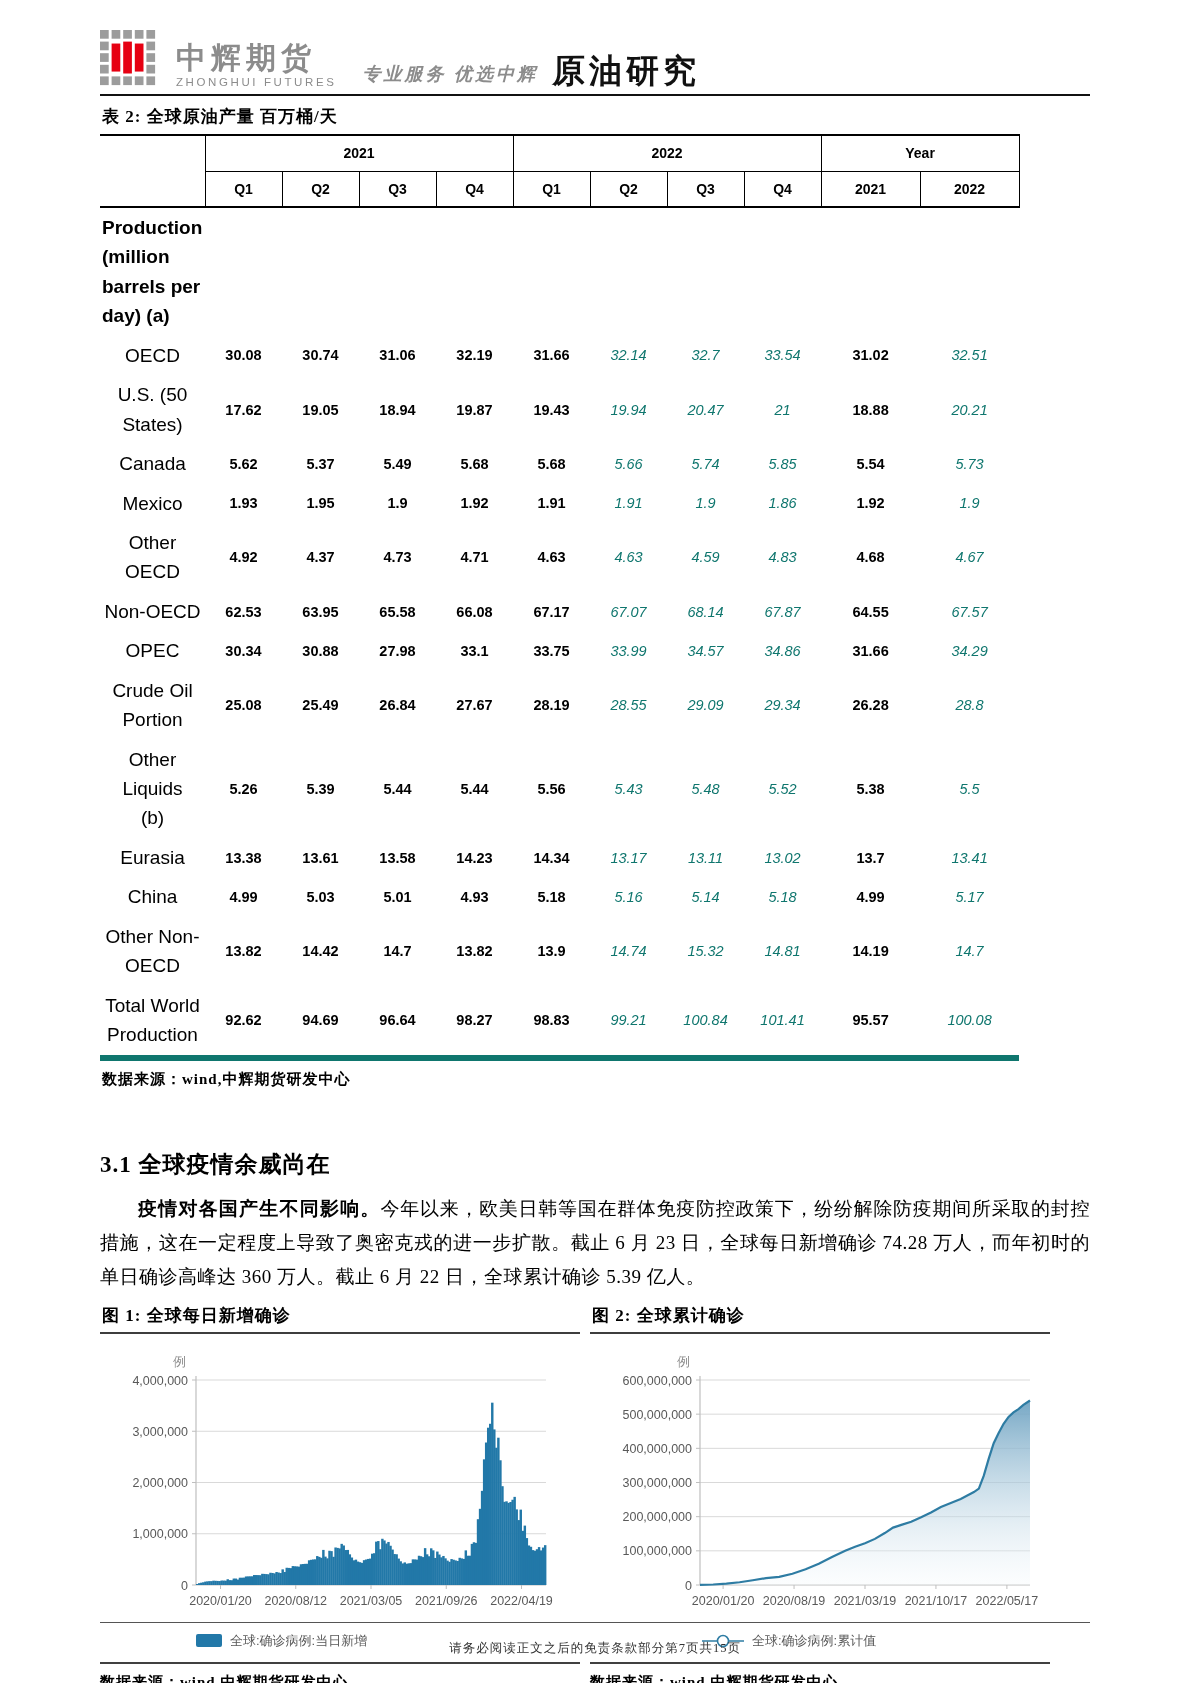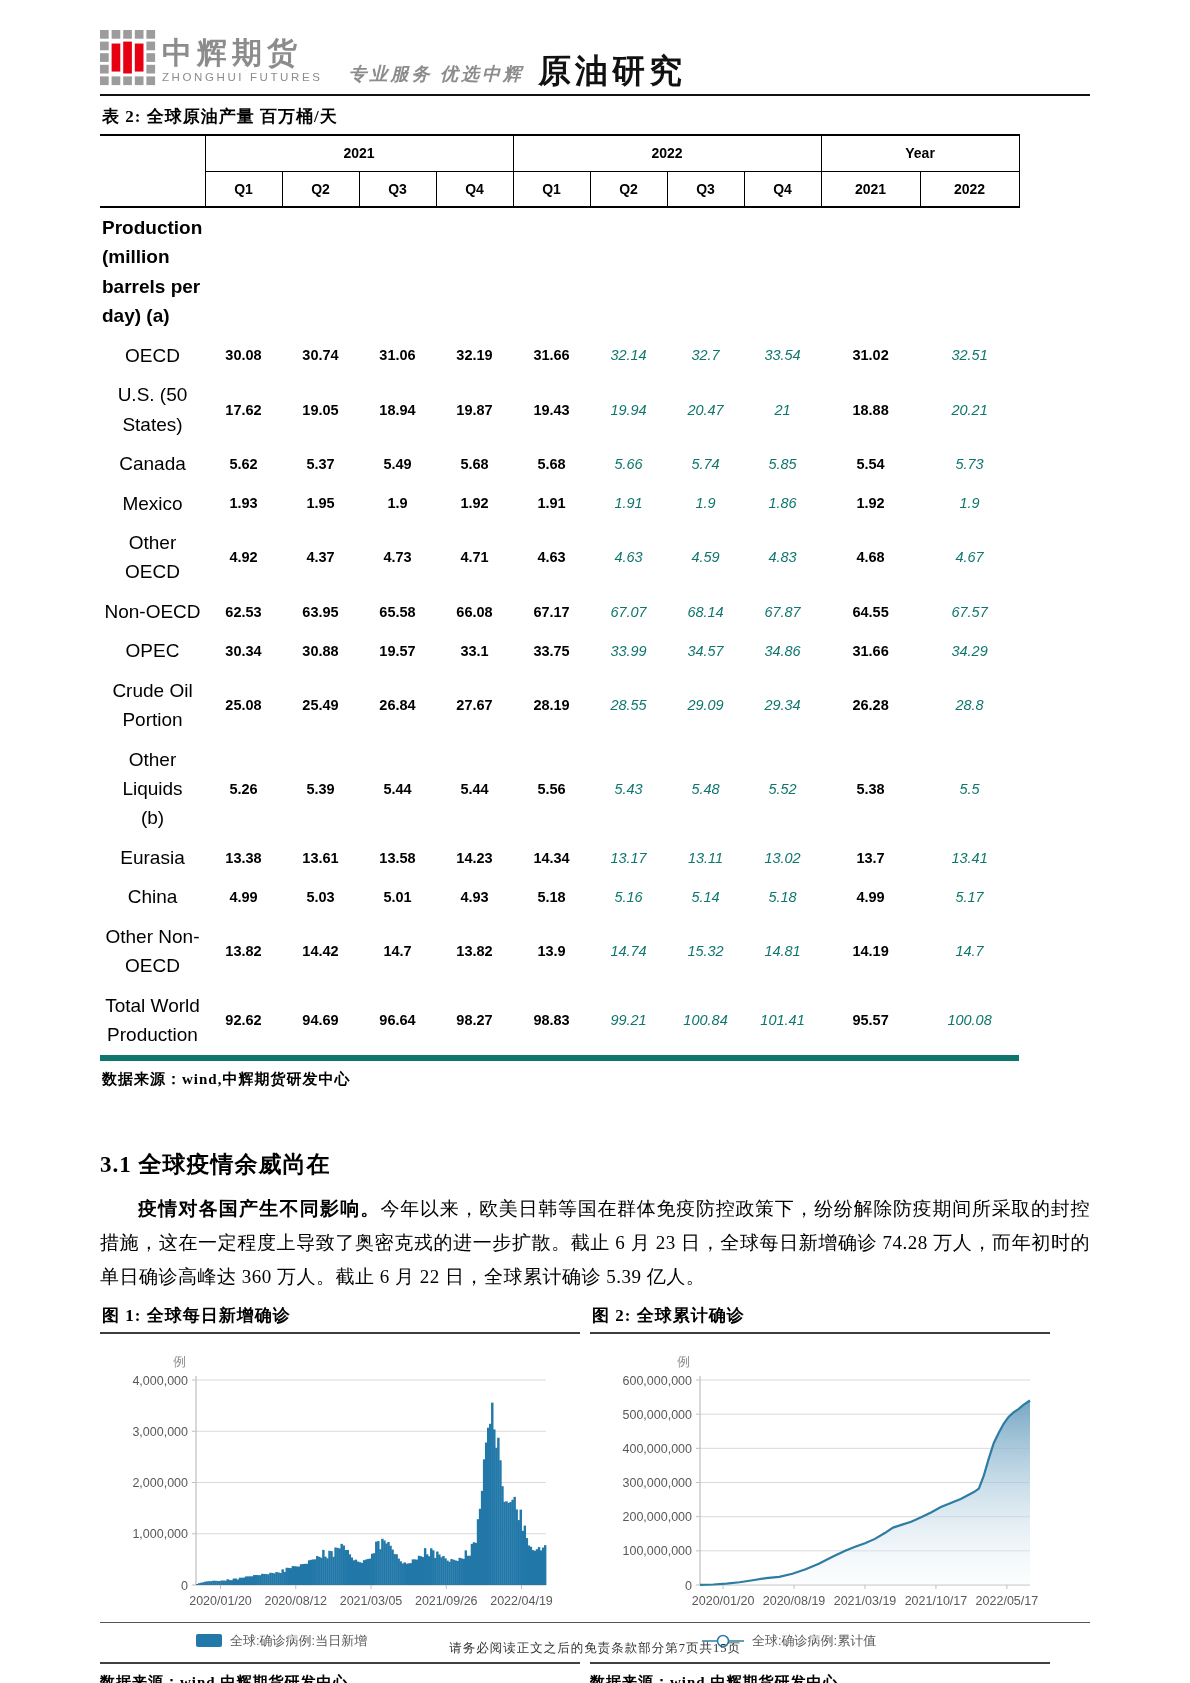--- a/index.html
+++ b/index.html
@@ -3,21 +3,21 @@
 <meta charset="utf-8">
 <style>
   * { margin:0; padding:0; box-sizing:border-box; }
   html,body { background:#ffffff; }
   body { font-family:"Liberation Sans", sans-serif; color:#000; }
   .page { position:relative; width:1190px; height:1683px; background:#fff; overflow:hidden; margin:0 auto; }
   .content { margin:0 100px; width:990px; }
 
   
   .hdr { display:flex; align-items:flex-end; padding-top:30px; border-bottom:2px solid #111; padding-bottom:6px; }
-  .logo-box { display:flex; align-items:center; gap:4px; }
+  .logo-box { display:flex; align-items:flex-end; gap:18px; }
   .logo-text .cn { font-size:30px; font-weight:bold; color:#8c8c8c; letter-spacing:5px; line-height:1.1; }
   .logo-text .en { font-size:11.5px; color:#8c8c8c; letter-spacing:2.6px; margin-top:2px; }
   .slogan { font-family:"Liberation Serif", serif; font-style:italic; font-weight:bold; color:#8c8c8c; font-size:18px; margin-left:26px; letter-spacing:3px; padding-bottom:2px; white-space:nowrap; }
   .report-title { font-family:"Liberation Serif", serif; font-weight:bold; color:#111; font-size:33px; letter-spacing:4px; margin-left:14px; line-height:1; white-space:nowrap; }
 
   
   .tbl-title { font-family:"Liberation Serif", serif; font-weight:bold; font-size:17px; padding:9px 2px 6px 2px; letter-spacing:1px; }
   table.prod { border-collapse:collapse; width:919px; border-top:2.5px solid #000; border-bottom:6px solid #0f766e; table-layout:fixed; }
   table.prod thead th, table.prod thead td { font-size:14px; font-weight:bold; }
   table.prod thead .grp { border:1px solid #000; height:36px; }
@@ -222,21 +222,21 @@
             <td class="v ital">67.07</td>
             <td class="v ital">68.14</td>
             <td class="v ital">67.87</td>
             <td class="v bold">64.55</td>
             <td class="v ital">67.57</td>
           </tr>
           <tr>
             <td class="lab">OPEC</td>
             <td class="v bold">30.34</td>
             <td class="v bold">30.88</td>
-            <td class="v bold">19.57</td>
+            <td class="v bold">27.98</td>
             <td class="v bold">33.1</td>
             <td class="v bold">33.75</td>
             <td class="v ital">33.99</td>
             <td class="v ital">34.57</td>
             <td class="v ital">34.86</td>
             <td class="v bold">31.66</td>
             <td class="v ital">34.29</td>
           </tr>
           <tr>
             <td class="lab">Crude Oil

